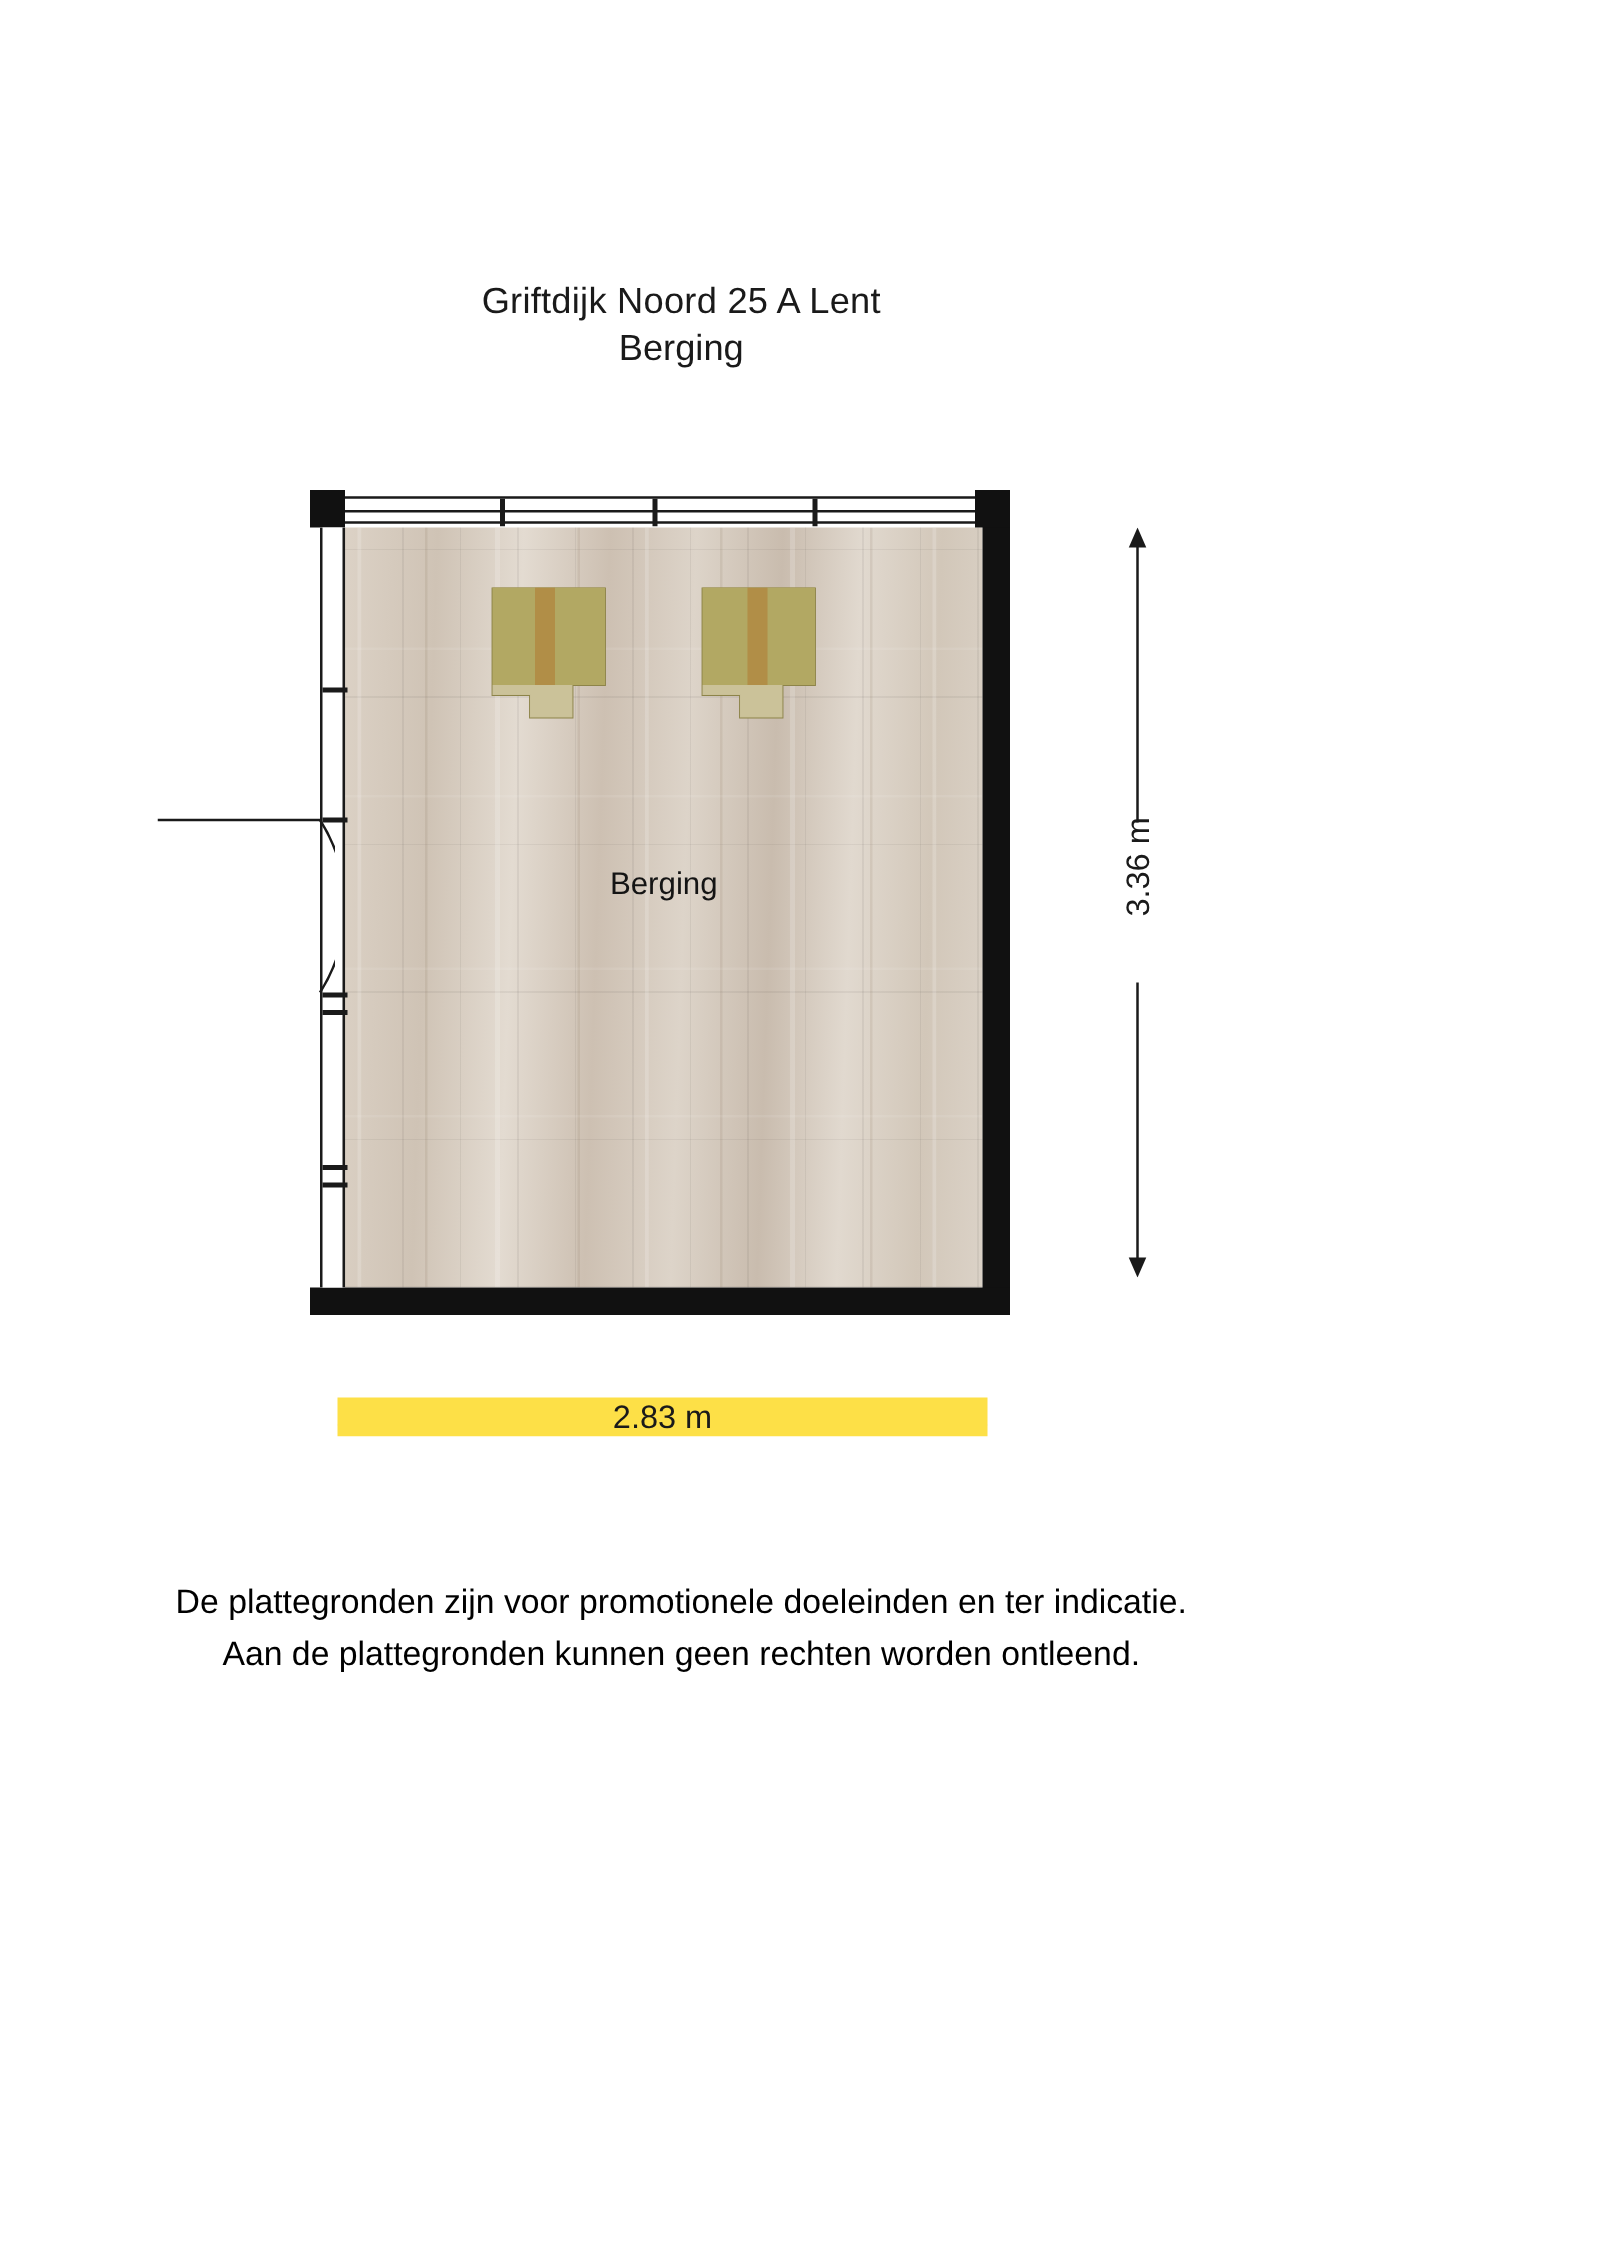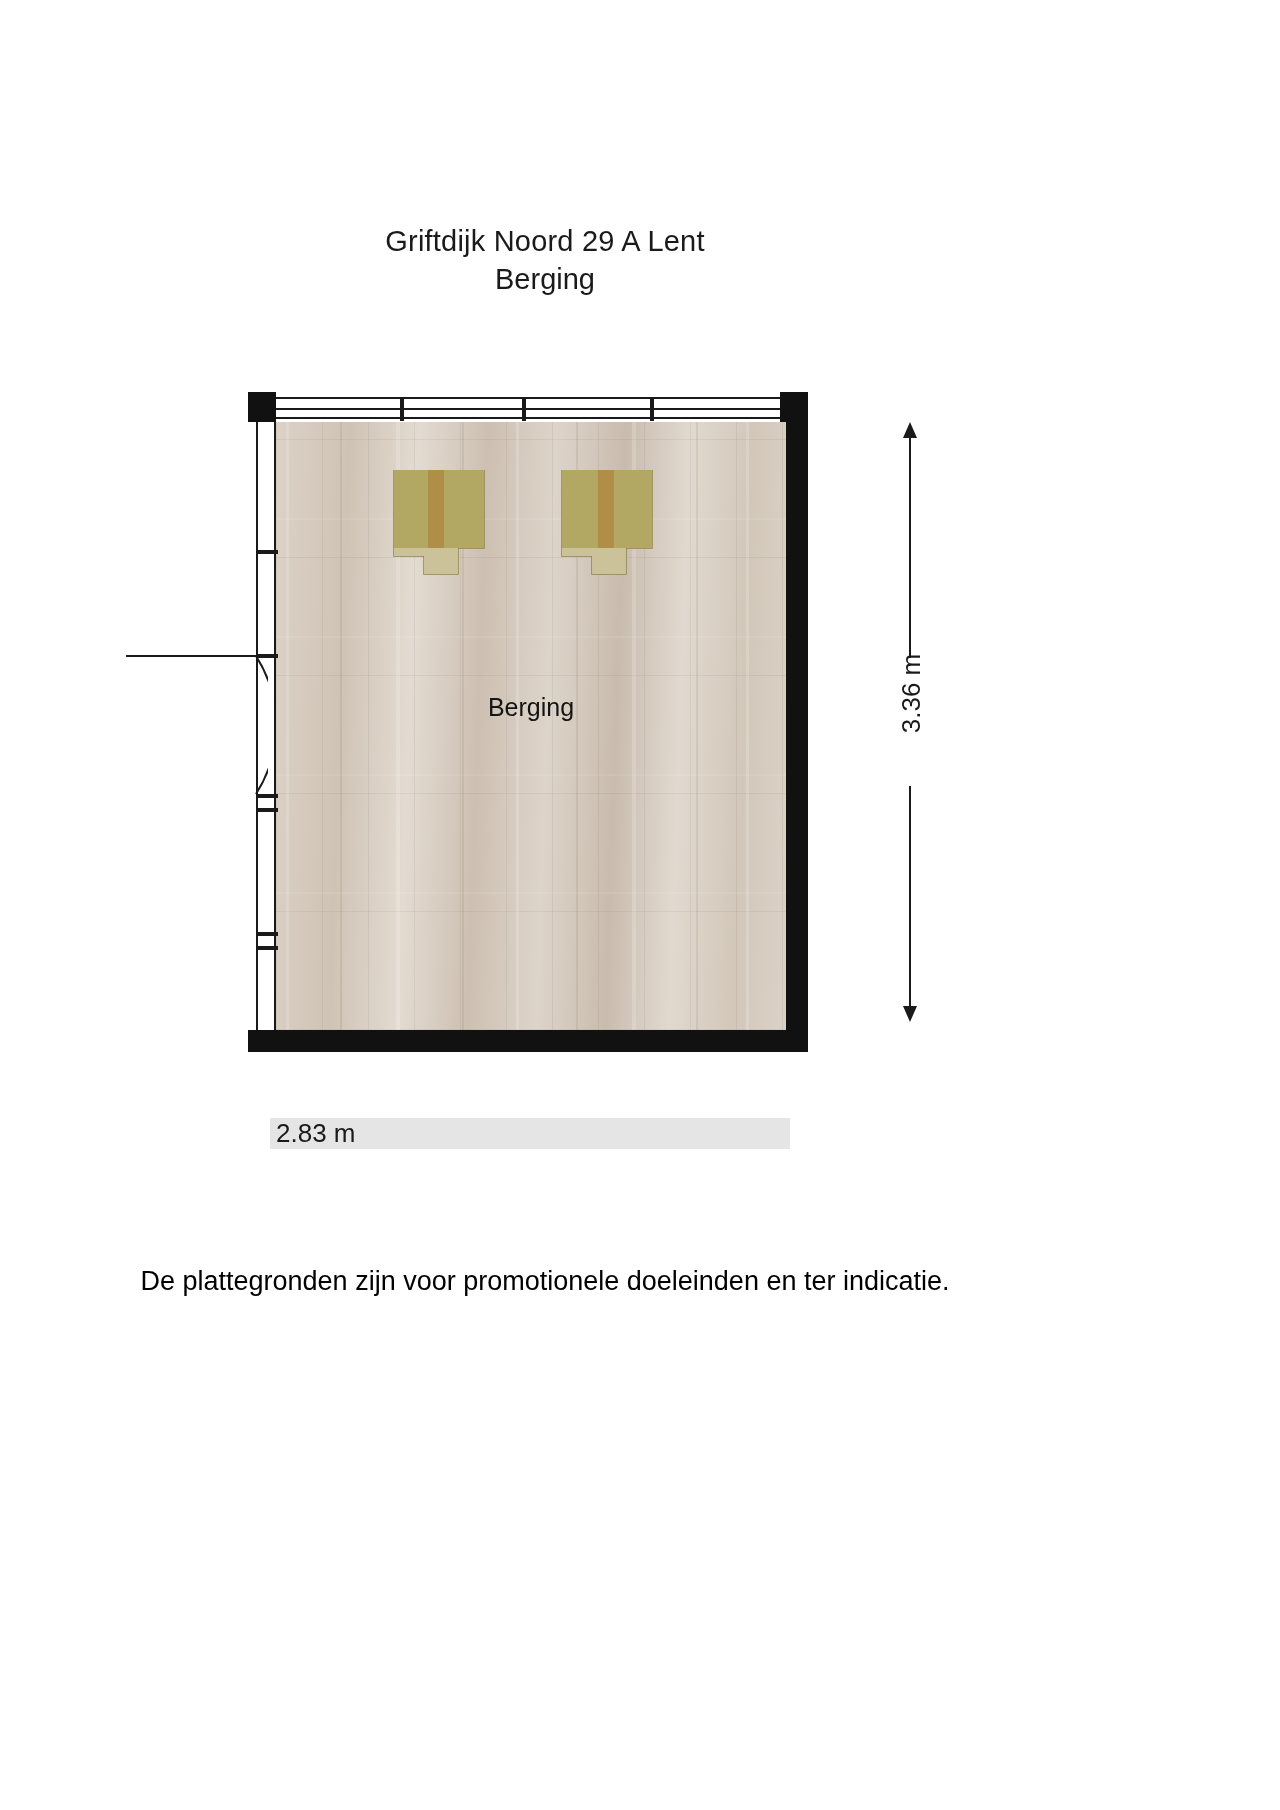--- a/index.html
+++ b/index.html
@@ -206,44 +206,44 @@
     left: 270px;
     top: 1110px;
     width: 520px;
     height: 60px;
   }
   .dim-horizontal .label {
     position: absolute;
     left: 0;
     top: 8px;
     width: 520px;
-    text-align: left;
+    text-align: center;
     font-size: 26px;
-    background: #e5e5e5;
+    background: #fde047;
     padding: 0 6px;
     box-sizing: border-box;
   }
 
   
   .disclaimer {
     position: absolute;
     left: 0;
     top: 1260px;
     width: 1090px;
     text-align: center;
     font-size: 27px;
     line-height: 42px;
     color: #000000;
   }
 </style>
 </head>
 <body>
 
 <div class="title-block">
-  <div class="title-line-1">Griftdijk Noord 29 A Lent</div>
+  <div class="title-line-1">Griftdijk Noord 25 A Lent</div>
   <div class="title-line-2">Berging</div>
 </div>
 
 <div class="plan">
 
   <div class="floor">
     <div class="streak" style="left:10px;  top:0;   width:3px; height:608px;"></div>
     <div class="streak dark" style="left:64px; top:0;  width:2px; height:608px;"></div>
     <div class="streak" style="left:120px; top:0;  width:4px; height:608px;"></div>
     <div class="streak dark" style="left:186px;top:0;  width:2px; height:608px;"></div>
@@ -322,13 +322,14 @@
   <svg width="520" height="60" viewBox="0 0 520 60">
     <line x1="6" y1="30" x2="514" y2="30" stroke="#1a1a1a" stroke-width="2"></line>
     <polygon points="0,30 16,23 16,37" fill="#1a1a1a"></polygon>
     <polygon points="520,30 504,23 504,37" fill="#1a1a1a"></polygon>
   </svg>
   <div class="label">2.83 m</div>
 </div>
 
 <div class="disclaimer">
   <div>De plattegronden zijn voor promotionele doeleinden en ter indicatie.</div>
+  <div>Aan de plattegronden kunnen geen rechten worden ontleend.</div>
 </div>
 
 </body></html>

